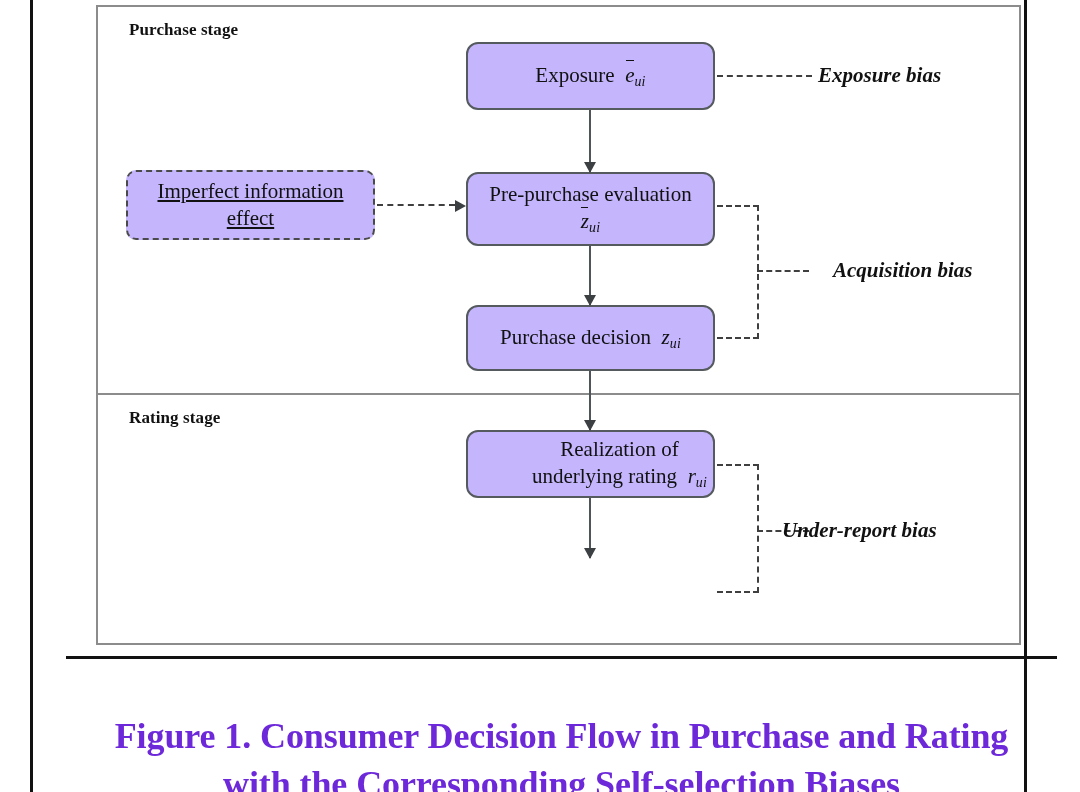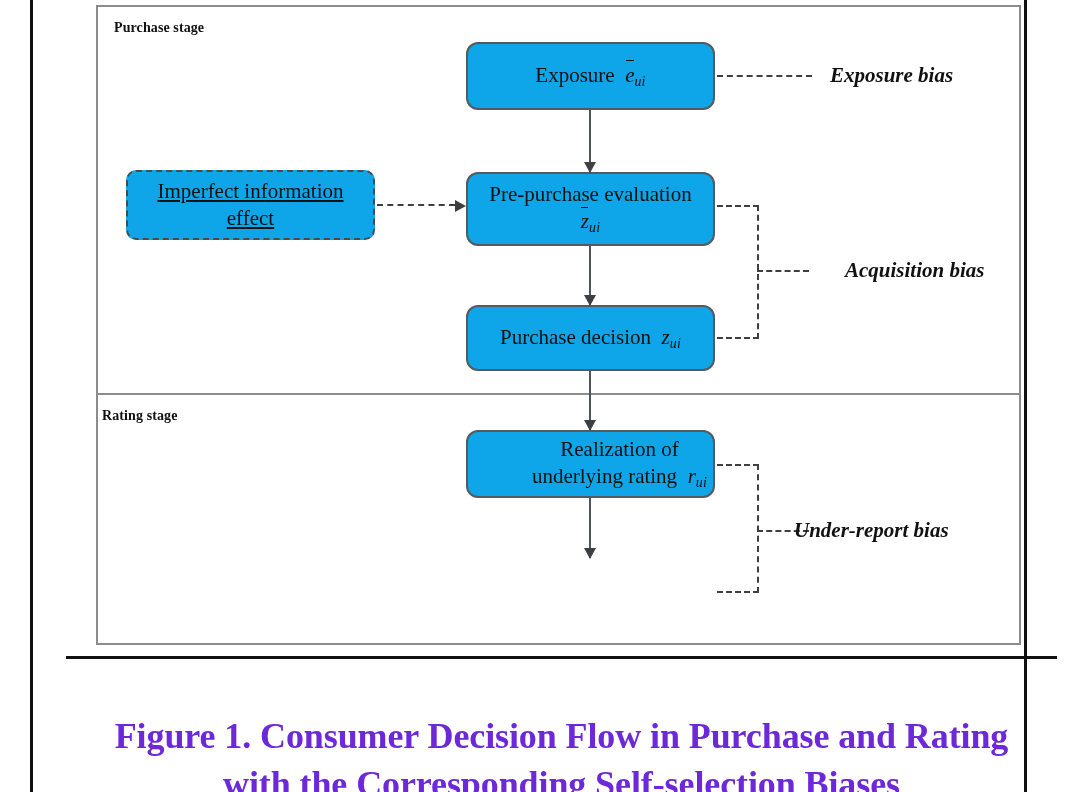--- a/index.html
+++ b/index.html
@@ -52,36 +52,37 @@
     position: absolute;
     left: 30px;
     top: 393px;
     width: 925px;
     height: 0;
     border-top: 2px solid #8c8c8c;
   }
 
   .stage-label {
     position: absolute;
-    font-size: 14px;
+    font-size: 17px;
     font-weight: 600;
     letter-spacing: 0.1px;
     color: #111;
     white-space: nowrap;
+    margin-left: 15px;
   }
   #label-purchase-stage { left: 48px; top: 20px; }
-  #label-rating-stage   { left: 36px; top: 408px; }
+  #label-rating-stage   { left: 48px; top: 408px; }
 
   
   .flow-box {
     position: absolute;
     box-sizing: border-box;
     border: 2px solid #555a5e;
     border-radius: 12px;
-    background: #0ea5e9;
+    background: #c4b5fd;
     display: flex;
     align-items: center;
     justify-content: center;
     text-align: center;
     font-size: 21px;
     line-height: 1.28;
     color: #111;
     padding: 18px 6px;
   }
   .flow-box.dashed {
@@ -190,21 +191,20 @@
   #leader-underreport { left: 691px; top: 530px; width: 52px; }
 
   
   .bias-label {
     position: absolute;
     font-style: italic;
     font-weight: bold;
     font-size: 21px;
     color: #111;
     white-space: nowrap;
-    margin-left: 12px;
   }
   #bias-exposure    { left: 752px; top: 63px; }
   #bias-acquisition { left: 767px; top: 258px; }
   #bias-underreport { left: 716px; top: 518px; }
 
   
   #caption-divider {
     position: absolute;
     left: 33px;
     top: 656px;

